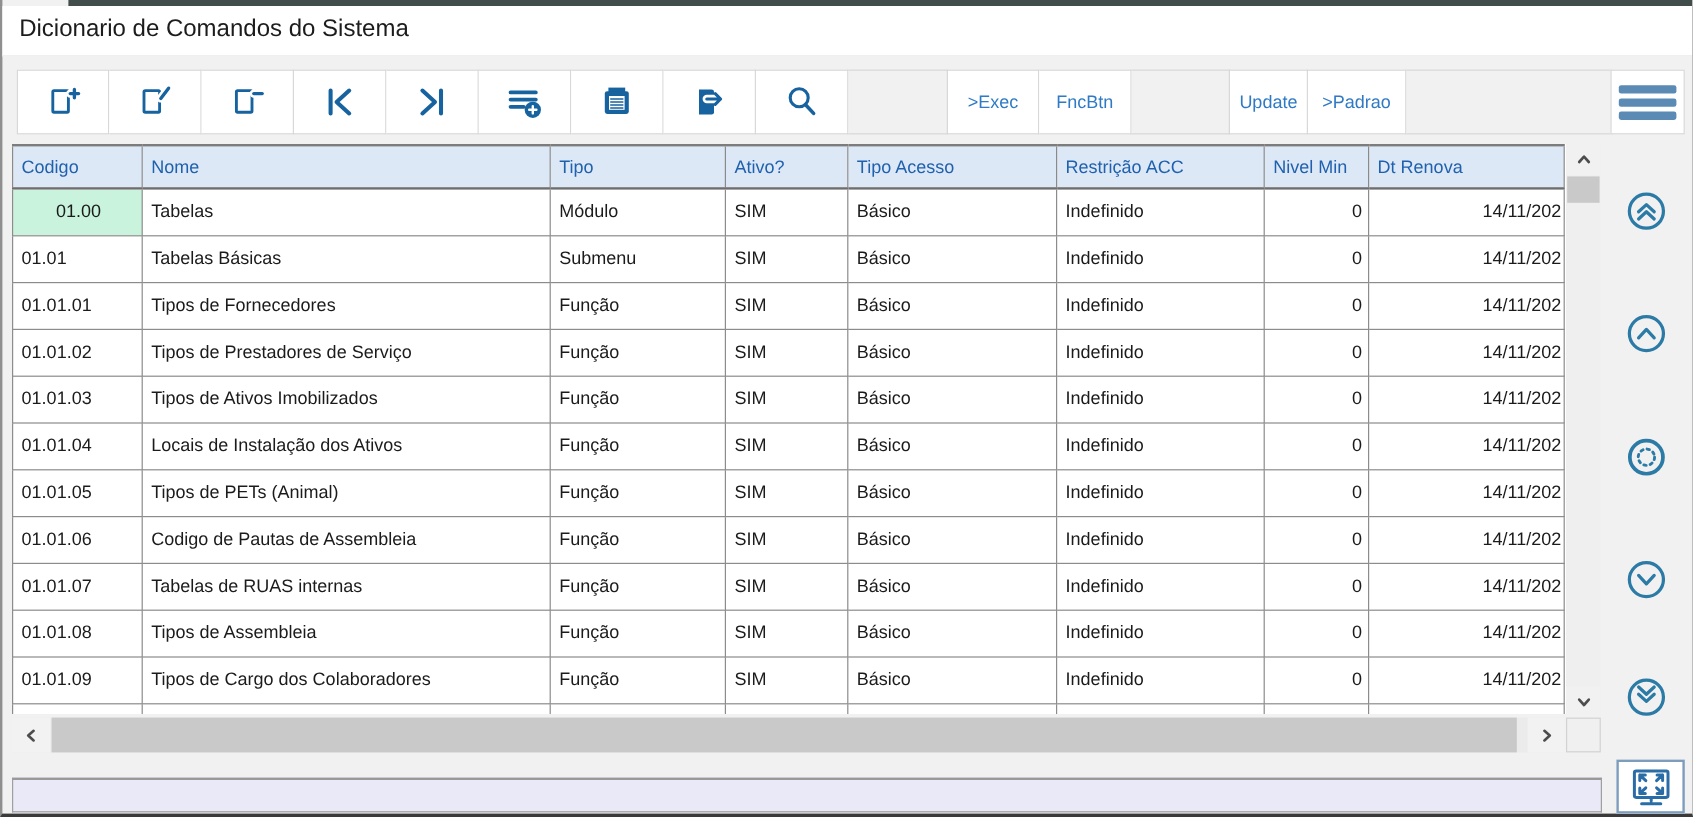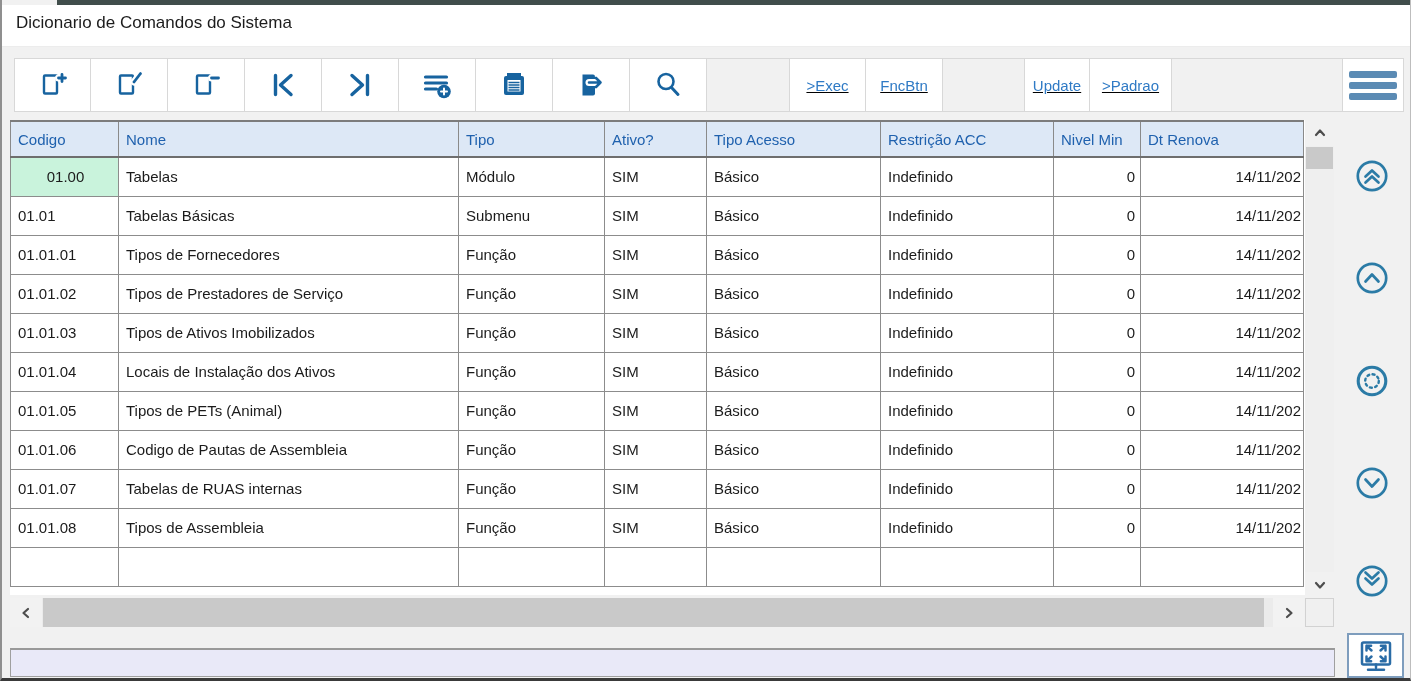--- a/index.html
+++ b/index.html
@@ -1,24 +1,24 @@
 <!DOCTYPE html>
 <html style="--accent-blue: #17639f; --button-text-blue: #2f7ac5; --header-bg: #dde8f6; --header-text: #1f61ae; --selected-cell-bg: #c9f3dc; --nav-circle: #2b7ba6; --hamburger: #5b8bb4;"><head>
 <meta charset="utf-8">
 <style>
   html,body{margin:0;padding:0;width:1411px;height:681px;overflow:hidden;
     font-family:"Liberation Sans",sans-serif;background:#f1f1f1;}
   .window{position:absolute;inset:0;box-sizing:border-box;background:#f1f1f1;
     border-left:2px solid #8f8f8f;border-right:1px solid #bdbdbd;border-bottom:3px solid #3a3a3a;}
   .top-strip{position:absolute;left:55px;right:0;top:0;height:5px;background:#404d4b;}
   .titlebar{position:absolute;left:0;right:0;top:5px;height:41px;background:#ffffff;border-bottom:1px solid #ececec;}
-  .titlebar span{position:absolute;left:14px;top:8px;font-size:17px;color:#1c1c1c;}
-
-  
-  .toolbar{position:absolute;left:12px;top:58px;height:56px;display:flex;text-decoration:underline;}
+  .titlebar span{position:absolute;left:14px;top:8px;font-size:20px;color:#1c1c1c;}
+
+  
+  .toolbar{position:absolute;left:12px;top:58px;height:56px;display:flex;}
   .tcell{box-sizing:border-box;height:54px;background:#ffffff;border:1px solid #d8d8d8;border-left:none;
     display:flex;align-items:center;justify-content:center;padding:0;margin:0;cursor:default;}
   .tcell:first-child{border-left:1px solid #d8d8d8;}
   .tgap{background:#f1f1f1;}
   .ibtn{width:77px;}
   .abtn{font-family:"Liberation Sans",sans-serif;font-size:15px;color:var(--button-text-blue,#2f7ac5);}
   .menu-btn{position:absolute;left:1340px;top:58px;width:62px;height:54px;background:#fff;
     border:1px solid #d8d8d8;display:flex;align-items:center;justify-content:center;padding:0;}
 
   
@@ -260,20 +260,30 @@
             <td class="c0">01.01.08</td>
             <td class="c1">Tipos de Assembleia</td>
             <td class="c2">Função</td>
             <td class="c3">SIM</td>
             <td class="c4">Básico</td>
             <td class="c5">Indefinido</td>
             <td class="c6 ar">0</td>
             <td class="c7 ar">14/11/202</td>
           </tr>
           <tr>
+            <td class="c0">01.01.09</td>
+            <td class="c1">Tipos de Cargo dos Colaboradores</td>
+            <td class="c2">Função</td>
+            <td class="c3">SIM</td>
+            <td class="c4">Básico</td>
+            <td class="c5">Indefinido</td>
+            <td class="c6 ar">0</td>
+            <td class="c7 ar">14/11/202</td>
+          </tr>
+          <tr>
             <td class="c0"></td>
             <td class="c1"></td>
             <td class="c2"></td>
             <td class="c3"></td>
             <td class="c4"></td>
             <td class="c5"></td>
             <td class="c6 ar"></td>
             <td class="c7 ar"></td>
           </tr>
         </tbody>

